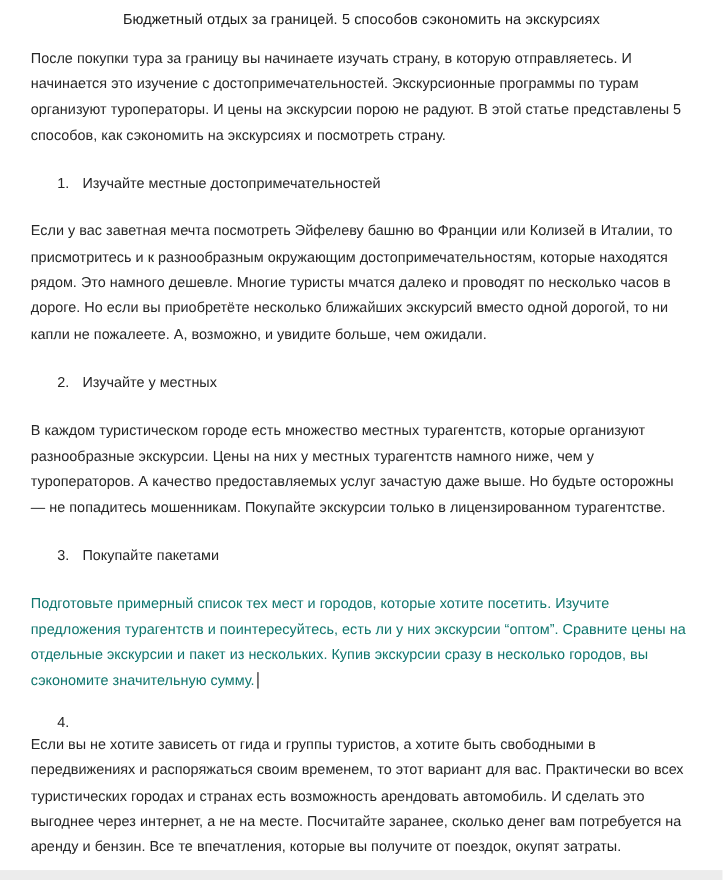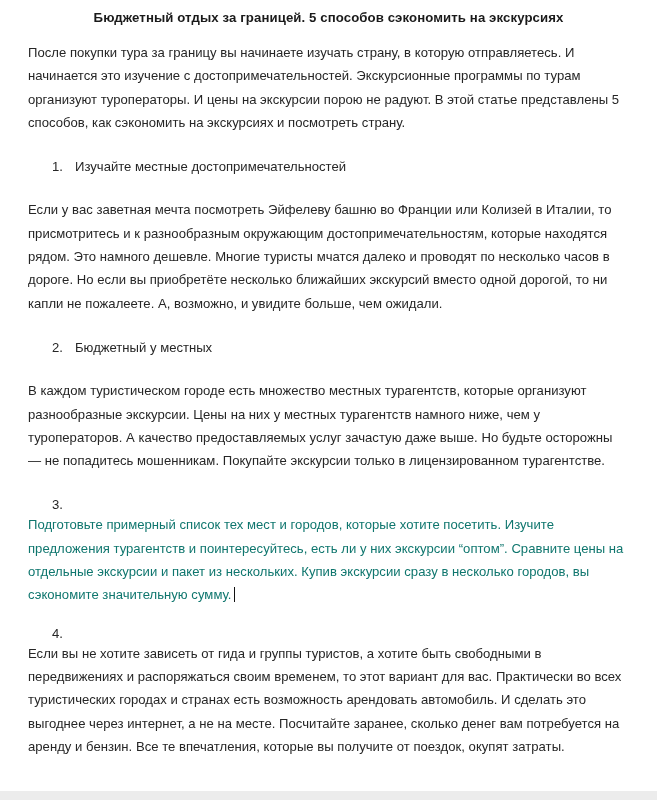--- a/index.html
+++ b/index.html
@@ -27,21 +27,21 @@
     position: absolute;
     top: 0;
     left: 0;
     width: 657px;
     padding: 0;
   }
 
   .doc-title {
     text-align: center;
     font-size: 13.2px;
-    font-weight: bold;
+    font-weight: normal;
     color: #1a1a1a;
     letter-spacing: 0.1px;
     margin: 9px 28px 0 28px;
     line-height: 18px;
     white-space: nowrap;
   }
 
   .para {
     margin: 0 32px 0 28px;
     font-size: 13.1px;
@@ -117,28 +117,29 @@
     <div class="list-item">
       <span class="num">1.</span>
       <span class="li-text">Изучайте местные достопримечательностей</span>
     </div>
     <div class="gap-after-list"></div>
     <div class="para">Если у вас заветная мечта посмотреть Эйфелеву башню во Франции или Колизей в Италии, то присмотритесь и к разнообразным окружающим достопримечательностям, которые находятся рядом. Это намного дешевле. Многие туристы мчатся далеко и проводят по несколько часов в дороге. Но если вы приобретёте несколько ближайших экскурсий вместо одной дорогой, то ни капли не пожалеете. А, возможно, и увидите больше, чем ожидали.</div>
     <div class="gap-after-para"></div>
 
     <div class="list-item">
       <span class="num">2.</span>
-      <span class="li-text">Бюджетный у местных</span>
+      <span class="li-text">Изучайте у местных</span>
     </div>
     <div class="gap-after-list"></div>
     <div class="para">В каждом туристическом городе есть множество местных турагентств, которые организуют разнообразные экскурсии. Цены на них у местных турагентств намного ниже, чем у туроператоров. А качество предоставляемых услуг зачастую даже выше. Но будьте осторожны — не попадитесь мошенникам. Покупайте экскурсии только в лицензированном турагентстве.</div>
     <div class="gap-after-para"></div>
 
     <div class="list-item">
       <span class="num">3.</span>
+      <span class="li-text">Покупайте пакетами</span>
     </div>
     <div class="gap-after-list"></div>
     <div class="para gray"><span>Подготовьте примерный список тех мест и городов, которые хотите посетить. Изучите предложения турагентств и поинтересуйтесь, есть ли у них экскурсии “оптом”. Сравните цены на отдельные экскурсии и пакет из нескольких. Купив экскурсии сразу в несколько городов, вы сэкономите значительную сумму.</span><span class="caret"></span></div>
     <div class="gap-after-para" style="height:15px"></div>
 
     <div class="list-item">
       <span class="num">4.</span>
     </div>
     <div class="gap-after-list"></div>
     <div class="para">Если вы не хотите зависеть от гида и группы туристов, а хотите быть свободными в передвижениях и распоряжаться своим временем, то этот вариант для вас. Практически во всех туристических городах и странах есть возможность арендовать автомобиль. И сделать это выгоднее через интернет, а не на месте. Посчитайте заранее, сколько денег вам потребуется на аренду и бензин. Все те впечатления, которые вы получите от поездок, окупят затраты.</div>

